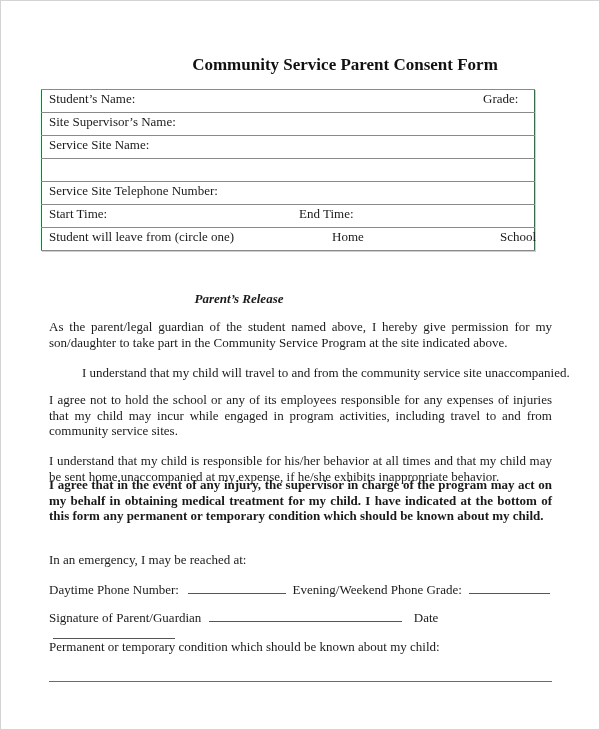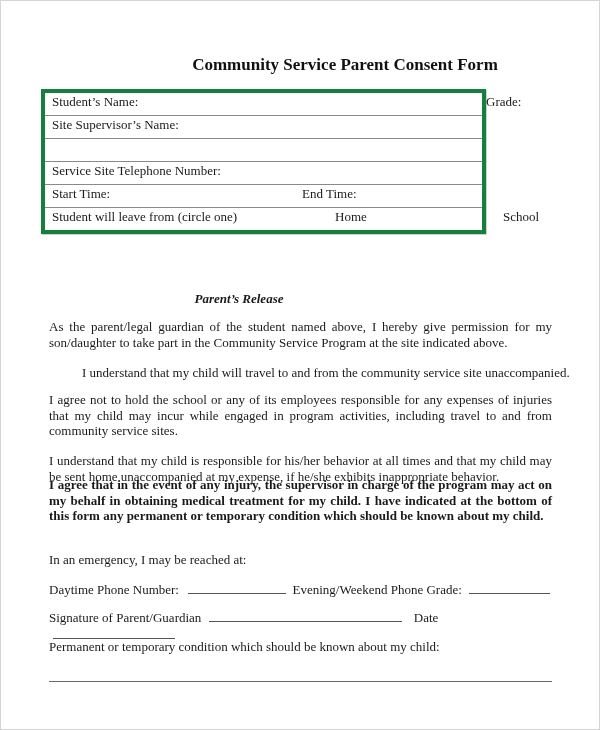--- a/index.html
+++ b/index.html
@@ -10,23 +10,23 @@
   }
   .page {
     position: absolute; left: 0; top: 0; width: 598px; height: 728px;
     border: 1px solid #d4d4d4; background: #fff;
   }
   .title {
     position: absolute; top: 54px; left: 0; width: 600px; text-align: center;
     font-weight: bold; font-size: 17px; color: #111; padding-left: 44px;
   }
   table.info {
-    position: absolute; left: 40px; top: 88px; width: 445px;
+    position: absolute; left: 40px; top: 88px; width: 494px;
     border-collapse: collapse; font-size: 13px;
-    border: 4px solid #15803d;
+    border: 1px solid #15803d;
     box-shadow: 1px 1px 0 #cfcfcf;
   }
   table.info td {
     border-top: 1px solid #8a8a8a; border-bottom: 1px solid #8a8a8a;
     height: 22px; padding: 0 0 0 7px; vertical-align: top; line-height: 17px;
   }
   .cell-flex { display: flex; position: relative; width: 100%; }
   .abs { position: absolute; top: 0; }
   .release-heading {
     position: absolute; top: 290px; left: 0; width: 476px; text-align: center;
@@ -60,20 +60,25 @@
       <td>
         <div class="cell-flex">
           <span>Student’s Name:</span>
           <span class="abs" style="left:434px;">Grade:</span>
         </div>
       </td>
     </tr>
     <tr>
       <td>
         <span>Site Supervisor’s Name:</span>
+      </td>
+    </tr>
+    <tr>
+      <td>
+        <span>Service Site Name:</span>
       </td>
     </tr>
     <tr>
       <td>
         <span></span>
       </td>
     </tr>
     <tr>
       <td>
         <span>Service Site Telephone Number:</span>

